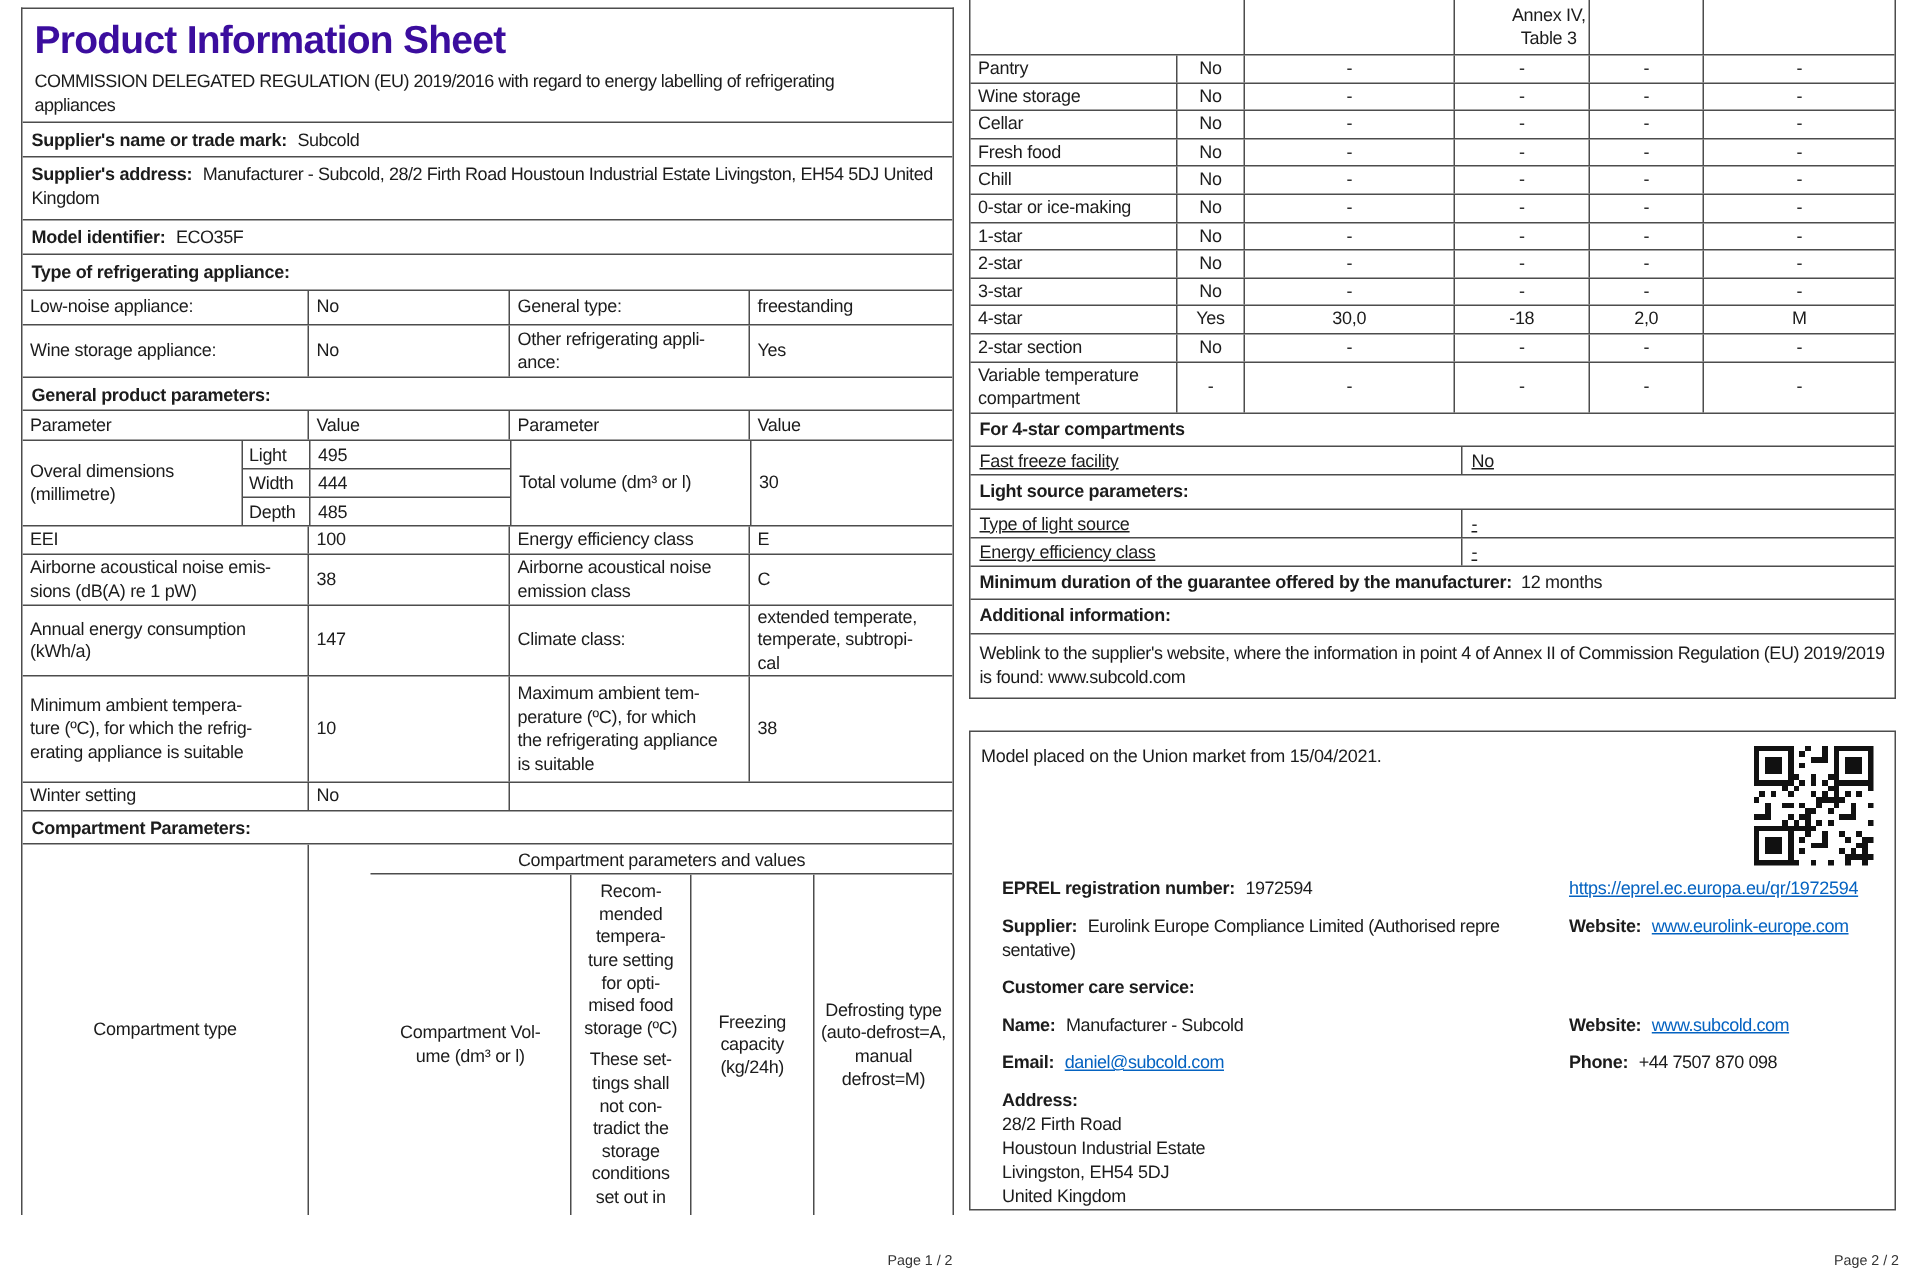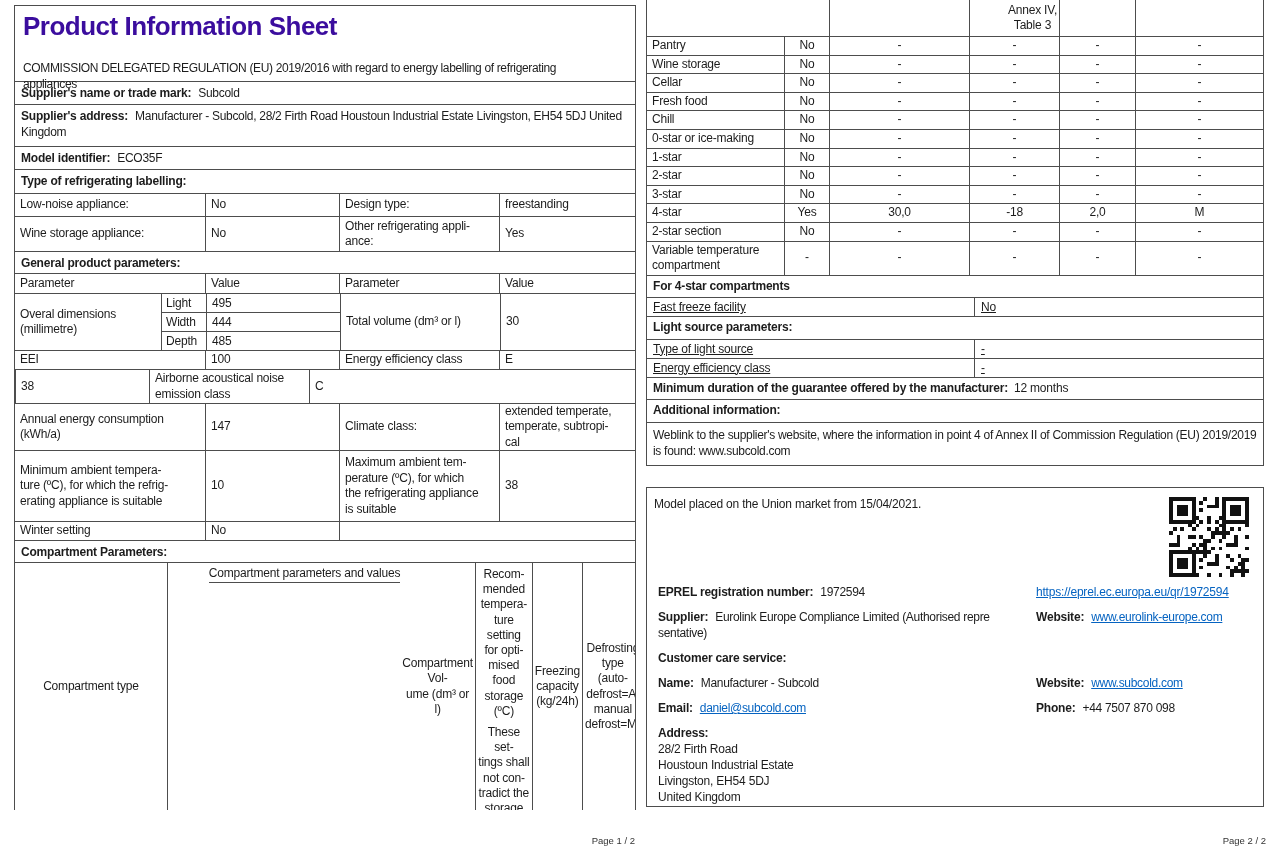--- a/index.html
+++ b/index.html
@@ -20,33 +20,33 @@
   .cell{box-sizing:border-box;padding:1px 5px;display:flex;align-items:center;line-height:15.5px;}
   .bl{border-left:1px solid #4d4d4d;}
   .w-l1{width:190px;}
   .w-v1{width:134px;}
   .w-l2{width:160px;}
   .w-vx{flex:1;}
   .kv{display:block;padding:3px 6px;line-height:16px;box-sizing:border-box;border-bottom:1px solid #4d4d4d;flex-shrink:0;}
   .kv .val{margin-left:7px;letter-spacing:-0.3px;}
   .title-block{display:block;border-bottom:1px solid #4d4d4d;padding:5px 8px 3px 8px;box-sizing:border-box;flex-shrink:0;}
   .doc-title{font-size:26px;font-weight:bold;color:#3b0d9e;letter-spacing:-0.5px;line-height:30px;}
-  .doc-sub{margin-top:20px;line-height:15.5px;letter-spacing:-0.35px;}
+  .doc-sub{margin-top:6px;line-height:15.5px;letter-spacing:-0.35px;}
   .h76{height:76px;} .h23{height:23px;} .h42{height:42px;} .h24{height:24px;}
   .h35{height:35px;} .h22{height:22px;} .h20{height:20px;} .h57{height:57px;}
   .h19{height:19px;} .h34{height:34px;} .h47{height:47px;} .h71{height:71px;}
   .dimgrid{width:179px;display:flex;flex-direction:column;box-sizing:border-box;border-left:1px solid #4d4d4d;}
   .dimrow{flex:1;display:flex;border-bottom:1px solid #4d4d4d;box-sizing:border-box;}
   div.dimrow:last-of-type{border-bottom:0;}
   .dimk{width:44px;padding:0 4px;display:flex;align-items:center;box-sizing:border-box;}
   .dimv{flex:1;border-left:1px solid #4d4d4d;padding:0 5px;display:flex;align-items:center;box-sizing:border-box;}
   .dim-label{width:146px;}
   .comp-head{flex:1;border-bottom:0;overflow:hidden;}
   .comp-type{width:190px;justify-content:center;text-align:center;}
-  .comp-right{flex:1;display:flex;border-left:1px solid #4d4d4d;box-sizing:border-box;padding-left:41px;}
+  .comp-right{flex:1;display:flex;flex-direction:column;border-left:1px solid #4d4d4d;box-sizing:border-box;padding-left:41px;}
   .comp-span{height:20px;flex-shrink:0;border-bottom:1px solid #4d4d4d;display:flex;align-items:center;justify-content:center;box-sizing:border-box;}
   .comp-cols{flex:1;display:flex;overflow:hidden;}
   .ccol{box-sizing:border-box;text-align:center;line-height:15.2px;padding:2px 2px;}
   .ccol.mid{display:flex;align-items:center;justify-content:center;}
   .cw-vol{width:133px;}
   .cw-tmp{width:80px;display:block;padding-top:4px;}
   .cw-tmp p{margin:0 0 6px 0;white-space:pre-line;}
   .cw-frz{width:82px;}
   .cw-dfr{flex:1;}
 
@@ -67,21 +67,21 @@
   .hl{width:327px;padding:2px 6px;box-sizing:border-box;}
   .hv{flex:1;border-left:1px solid #4d4d4d;padding:2px 6px;box-sizing:border-box;}
   .weblink{padding:4px 6px 6px 6px;line-height:16px;border-bottom:0;letter-spacing:-0.3px;}
   .sec .val{margin-left:6px;font-weight:normal;}
 
   
   .p2box2{position:absolute;left:646px;top:487px;width:618px;height:320px;
     border:1px solid #4d4d4d;box-sizing:border-box;}
   .market{padding:8px 0 0 7px;line-height:16px;}
   .qr{position:absolute;top:9px;right:14px;width:80px;height:80px;}
-  .grid2{position:absolute;left:11px;right:6px;top:96px;display:grid;
+  .grid2{position:absolute;left:21px;right:6px;top:96px;display:grid;
     grid-template-columns:372px 1fr;column-gap:6px;row-gap:9px;line-height:16px;}
   .grid2 .lab{font-weight:bold;}
   .grid2 .val{margin-left:7px;letter-spacing:-0.3px;}
   .span2{grid-column:1 / 3;}
   a.lnk, .lnk{color:#0563c1;text-decoration:underline;cursor:pointer;}
   .addr-lines{margin-top:0;}
   .addr-lines div{line-height:16px;}
 
   .pfooter{position:absolute;top:835px;font-size:9.5px;color:#333;letter-spacing:0;}
   .pfooter.f1{left:14px;width:621px;text-align:right;}
@@ -103,26 +103,26 @@
   </div>
 
   <div class="kv h42">
     <span class="b">Supplier's address:</span><span class="val">Manufacturer - Subcold, 28/2 Firth Road Houstoun Industrial Estate Livingston, EH54 5DJ United Kingdom</span>
   </div>
 
   <div class="kv h23">
     <span class="b">Model identifier:</span><span class="val">ECO35F</span>
   </div>
 
-  <div class="kv h24 b">Type of refrigerating labelling:</div>
+  <div class="kv h24 b">Type of refrigerating appliance:</div>
 
   <div class="row h23">
     <div class="cell w-l1">Low-noise appliance:</div>
     <div class="cell w-v1 bl">No</div>
-    <div class="cell w-l2 bl">Design type:</div>
+    <div class="cell w-l2 bl">General type:</div>
     <div class="cell w-vx bl">freestanding</div>
   </div>
 
   <div class="row h35">
     <div class="cell w-l1">Wine storage appliance:</div>
     <div class="cell w-v1 bl">No</div>
     <div class="cell w-l2 bl pl">Other refrigerating appli-
 ance:</div>
     <div class="cell w-vx bl">Yes</div>
   </div>
@@ -158,20 +158,22 @@
   </div>
 
   <div class="row h19">
     <div class="cell w-l1">EEI</div>
     <div class="cell w-v1 bl">100</div>
     <div class="cell w-l2 bl">Energy efficiency class</div>
     <div class="cell w-vx bl">E</div>
   </div>
 
   <div class="row h34">
+    <div class="cell w-l1 pl">Airborne acoustical noise emis-
+sions (dB(A) re 1 pW)</div>
     <div class="cell w-v1 bl">38</div>
     <div class="cell w-l2 bl pl">Airborne acoustical noise
 emission class</div>
     <div class="cell w-vx bl">C</div>
   </div>
 
   <div class="row h47">
     <div class="cell w-l1 pl">Annual energy consumption
 (kWh/a)</div>
     <div class="cell w-v1 bl">147</div>

